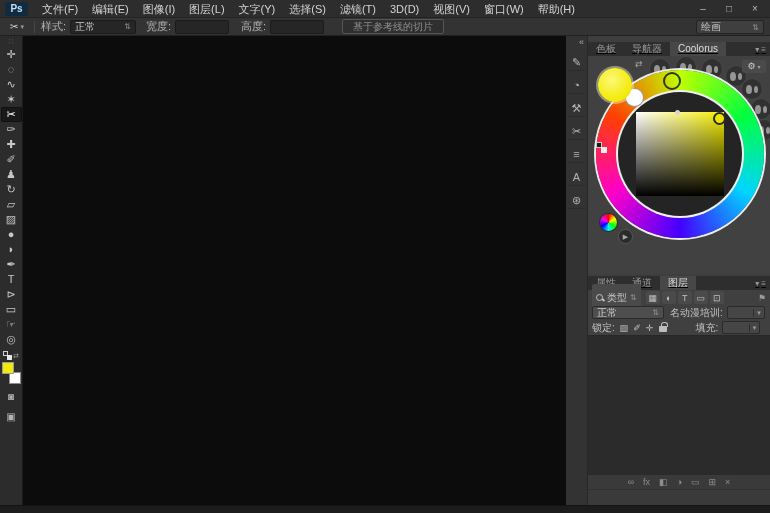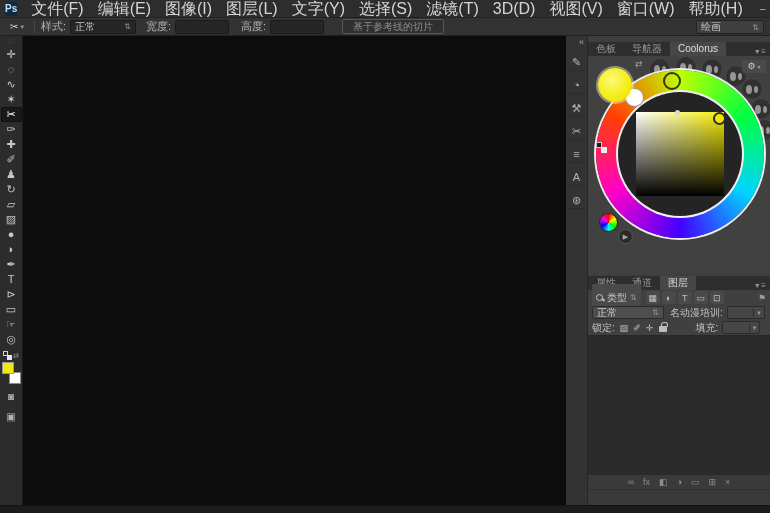--- a/index.html
+++ b/index.html
@@ -7,21 +7,21 @@
   #app {
     position:relative; width:770px; height:513px; overflow:hidden;
     background:#404040; font-family:"Liberation Sans",sans-serif;
     -webkit-font-smoothing:antialiased; user-select:none;
   }
   
   .menubar { position:absolute; left:0; top:0; width:770px; height:18px;
     background:#2d2d2d; border-bottom:1px solid #232323; display:flex; align-items:center; padding-left:5px; }
   .ps-logo { width:23px; height:14px; background:#102a40; color:#bfe0f7; font-size:10px; font-weight:bold;
     display:flex; align-items:center; justify-content:center; border-radius:2px; margin-right:7px; }
-  .menu-item { font-size:16px; color:#d4d4d4; padding:0 7px; line-height:18px; cursor:default; white-space:nowrap; }
+  .menu-item { font-size:11px; color:#d4d4d4; padding:0 7px; line-height:18px; cursor:default; white-space:nowrap; }
   .win-controls { margin-left:auto; display:flex; margin-right:2px; }
   .win-btn { width:26px; height:14px; display:flex; align-items:center; justify-content:center;
     color:#b9b9b9; font-size:10px; line-height:14px; }
   
   .optionsbar { position:absolute; left:0; top:18px; width:770px; height:18px; background:#333333;
     border-bottom:1px solid #202020; display:flex; align-items:center; padding-left:6px; font-size:11px; color:#b3b3b3; }
   .tool-badge { display:flex; align-items:center; gap:2px; color:#dcdcdc; font-size:10px; padding:0 4px; }
   .tool-badge .tiny-caret { font-size:7px; color:#999; }
   .ob-sep { width:1px; height:12px; background:#474747; margin:0 6px; }
   .ob-label { margin-right:4px; white-space:nowrap; }
@@ -53,21 +53,21 @@
   
   .canvas { position:absolute; left:23px; top:36px; width:543px; height:469px; background:#0c0c0c; }
   
   .dockstrip { position:absolute; left:566px; top:36px; width:22px; height:469px; background:#333333;
     border-right:1px solid #272727; display:flex; flex-direction:column; align-items:center; }
   .dock-expand { height:12px; color:#a9a9a9; font-size:9px; line-height:12px; align-self:flex-end; padding-right:3px; }
   .dock-icon { width:18px; height:17px; margin-top:6px; display:flex; align-items:center; justify-content:center;
     color:#b4b4b4; font-size:11px; border-bottom:1px solid #2c2c2c; }
   
   .rightcol { position:absolute; left:588px; top:36px; width:182px; height:469px; background:#3e3e3e; }
-  .tabbar { height:14px; background:#2e2e2e; display:flex; align-items:flex-end; }
+  .tabbar { height:14px; background:#2e2e2e; display:flex; align-items:center;text-decoration:underline; }
   .tab { padding:0 8px; font-size:10px; line-height:14px; color:#9a9a9a; white-space:nowrap; }
   .tab.active { background:#474747; color:#dddddd; }
   .panel-menu { margin-left:auto; display:flex; align-items:center; gap:2px; padding-right:4px; color:#9a9a9a; font-size:8px; }
   
   .coolorus { position:absolute; left:0; top:6px; width:182px; }
   .coo-body { position:relative; height:218px; background:#414141; overflow:hidden; }
   .fg-circle { position:absolute; left:10px; top:12px; width:34px; height:34px; border-radius:50%;
     background:radial-gradient(circle at 40% 35%, #fdf87a 0%, #f4ec12 60%, #e8df0a 100%);
     box-shadow:0 0 0 2px rgba(250,250,210,0.45); z-index:6; }
   .bg-circle { position:absolute; left:38px; top:33px; width:17px; height:17px; border-radius:50%;

